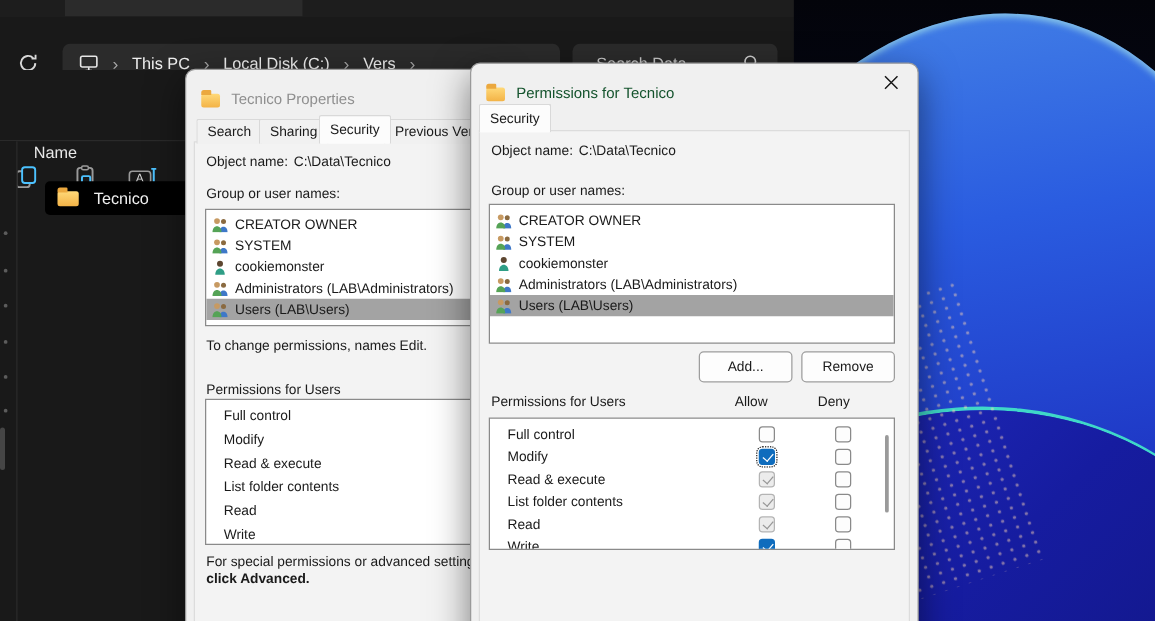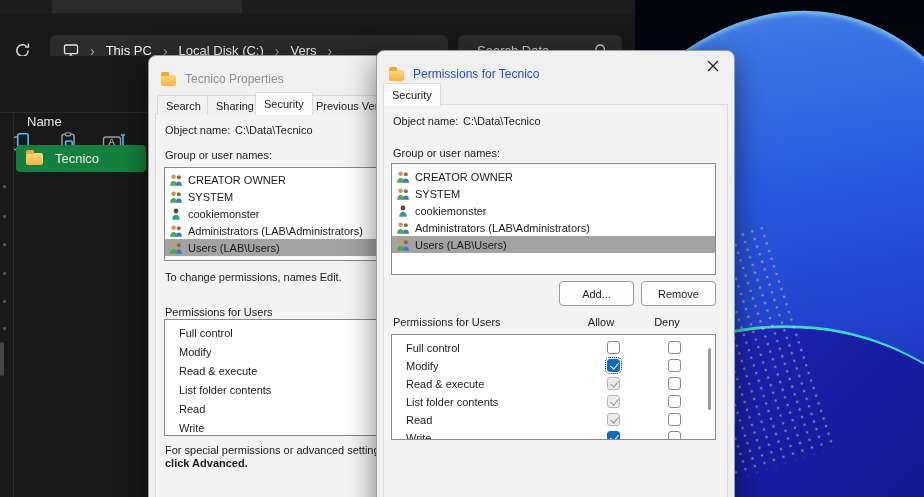--- a/index.html
+++ b/index.html
@@ -40,41 +40,41 @@
   .toolbar{position:absolute;left:0;top:56px;width:100%;height:56px;background:#191919;}
   .tb-ic{position:absolute;top:73px;width:26px;height:26px;}
   .hdr-line{position:absolute;left:0;top:112px;width:635px;height:1px;background:#2a2a2a;}
   .nav-sliver{position:absolute;left:0;top:113px;width:13px;height:384px;background:#191919;
               border-right:1px solid #2a2a2a;}
   .nav-dot{position:absolute;left:3px;width:3px;height:3px;border-radius:50%;background:#5c5c5c;}
   .nav-thumb{position:absolute;left:0;top:229px;width:4px;height:34px;background:#454545;border-radius:2px;}
   .file-head{position:absolute;left:27px;top:114px;font-size:13px;color:#e8e8e8;}
   .file-row{position:absolute;left:16px;width:130px;height:27px;display:flex;align-items:center;
             border-radius:4px;color:#f0f0f0;font-size:13px;}
-  .file-row.sel{background:#15803d;}
+  .file-row.sel{background:#000000;margin-left:20px;}
   .file-row .folder{margin-left:10px;}
   .file-row span{margin-left:12px;}
 
   
   .folder{position:relative;width:17px;height:12px;border-radius:2px;
           background:linear-gradient(180deg,#ffd978 0%,#f3b347 100%);}
   .folder::before{content:'';position:absolute;top:-3px;left:0;width:8px;height:4px;
           background:#eba83e;border-radius:2px 1px 0 0;}
   .folder.small{width:15px;height:11px;}
 
   
   .dialog{position:absolute;background:#f0f0f0;border:1px solid #9a9a9a;border-radius:8px;
           box-shadow:0 10px 30px rgba(0,0,0,.5);font-size:11px;color:#1a1a1a;}
   .props{left:148px;top:55px;width:246px;height:470px;z-index:2;overflow:hidden;}
   .perms{left:376px;top:50px;width:357px;height:470px;z-index:3;overflow:hidden;}
   .dlg-title{position:absolute;left:0;top:0;width:100%;height:30px;display:flex;align-items:flex-end;}
   .dlg-title .folder{margin-left:12px;}
   .dlg-title .t{margin-left:9px;font-size:12px;}
   .props .dlg-title .t{color:#8f8f8f;}
-  .perms .dlg-title .t{color:#1d4ed8;}
+  .perms .dlg-title .t{color:#14532d;}
   .close-btn{position:absolute;right:6px;top:2px;width:30px;height:26px;display:flex;
              align-items:center;justify-content:center;cursor:default;}
   .page{position:absolute;background:#f3f3f3;border:1px solid #dcdcdc;}
   .props .page{left:6px;top:57px;width:232px;height:406px;}
   .perms .page{left:6px;top:53px;width:343px;height:402px;}
   .tab{position:absolute;background:#f1f1f1;border:1px solid #d9d9d9;border-bottom:none;
        border-radius:2px 2px 0 0;padding:0 8px;height:19px;display:flex;align-items:center;z-index:2;}
   .tab.active{background:#fcfcfc;height:22px;z-index:3;}
   .lbl{position:absolute;white-space:nowrap;}
   .listbox{position:absolute;background:#fff;border:1px solid #8a8a8a;overflow:hidden;}

